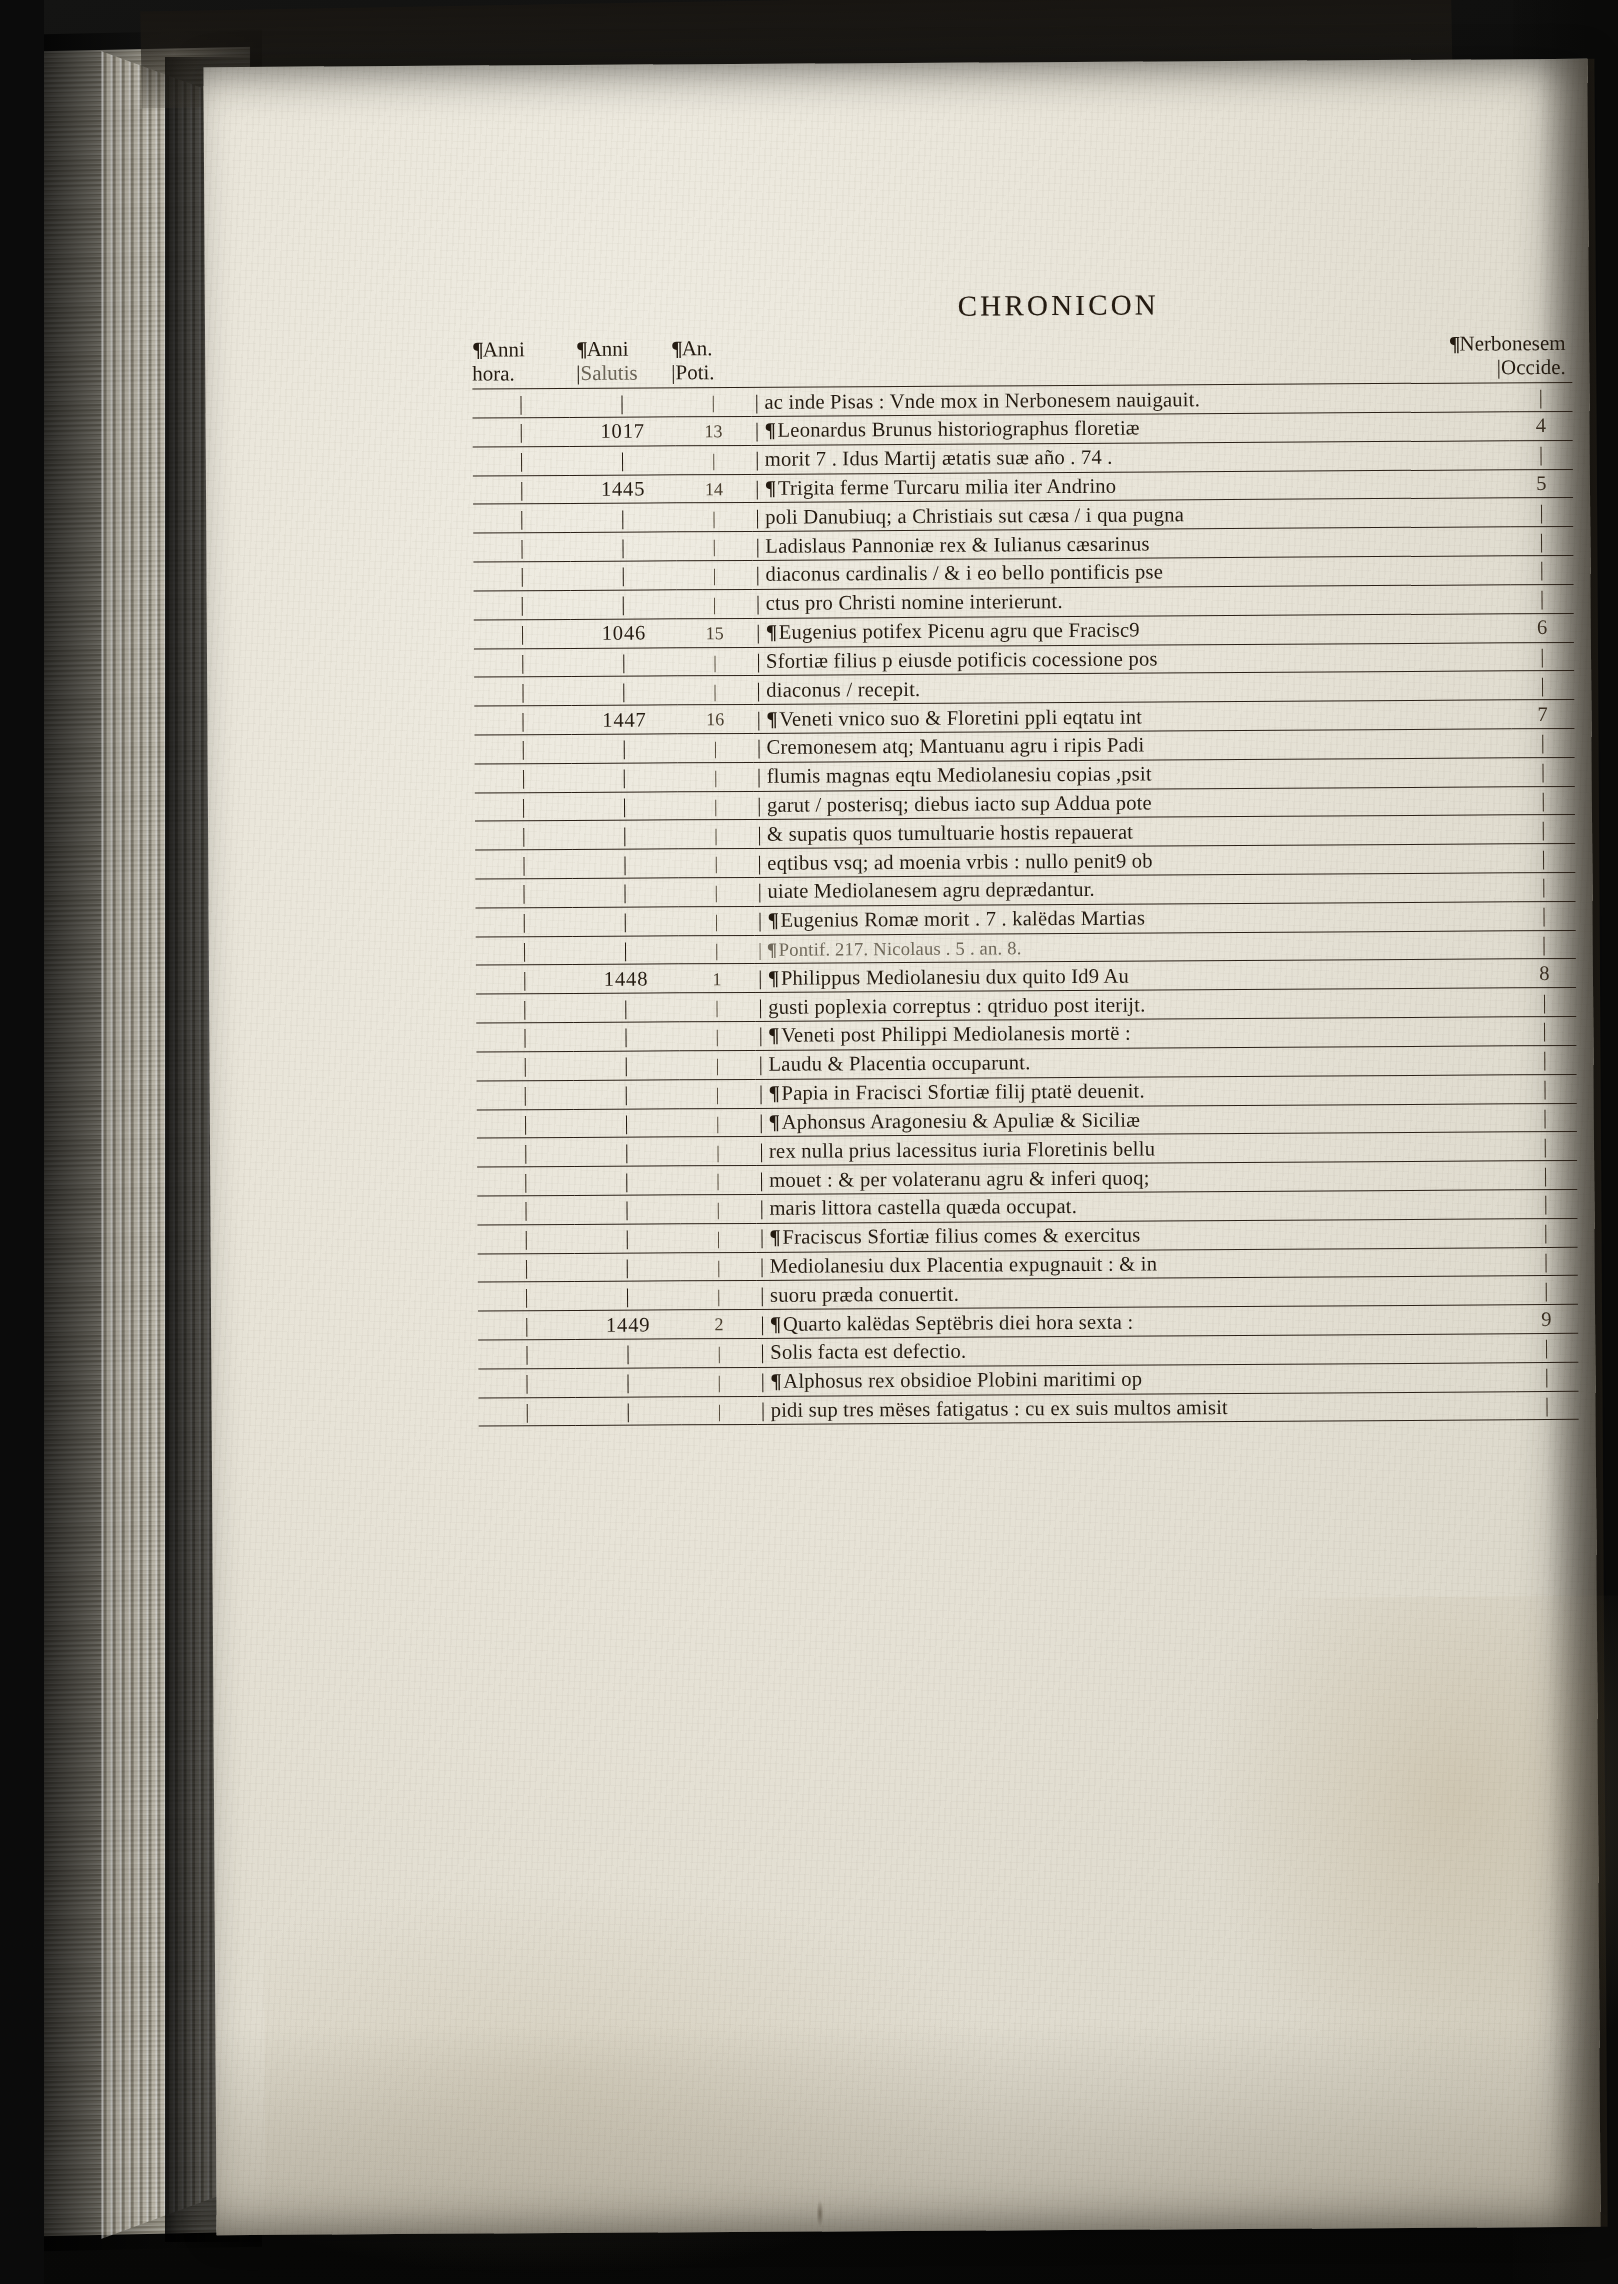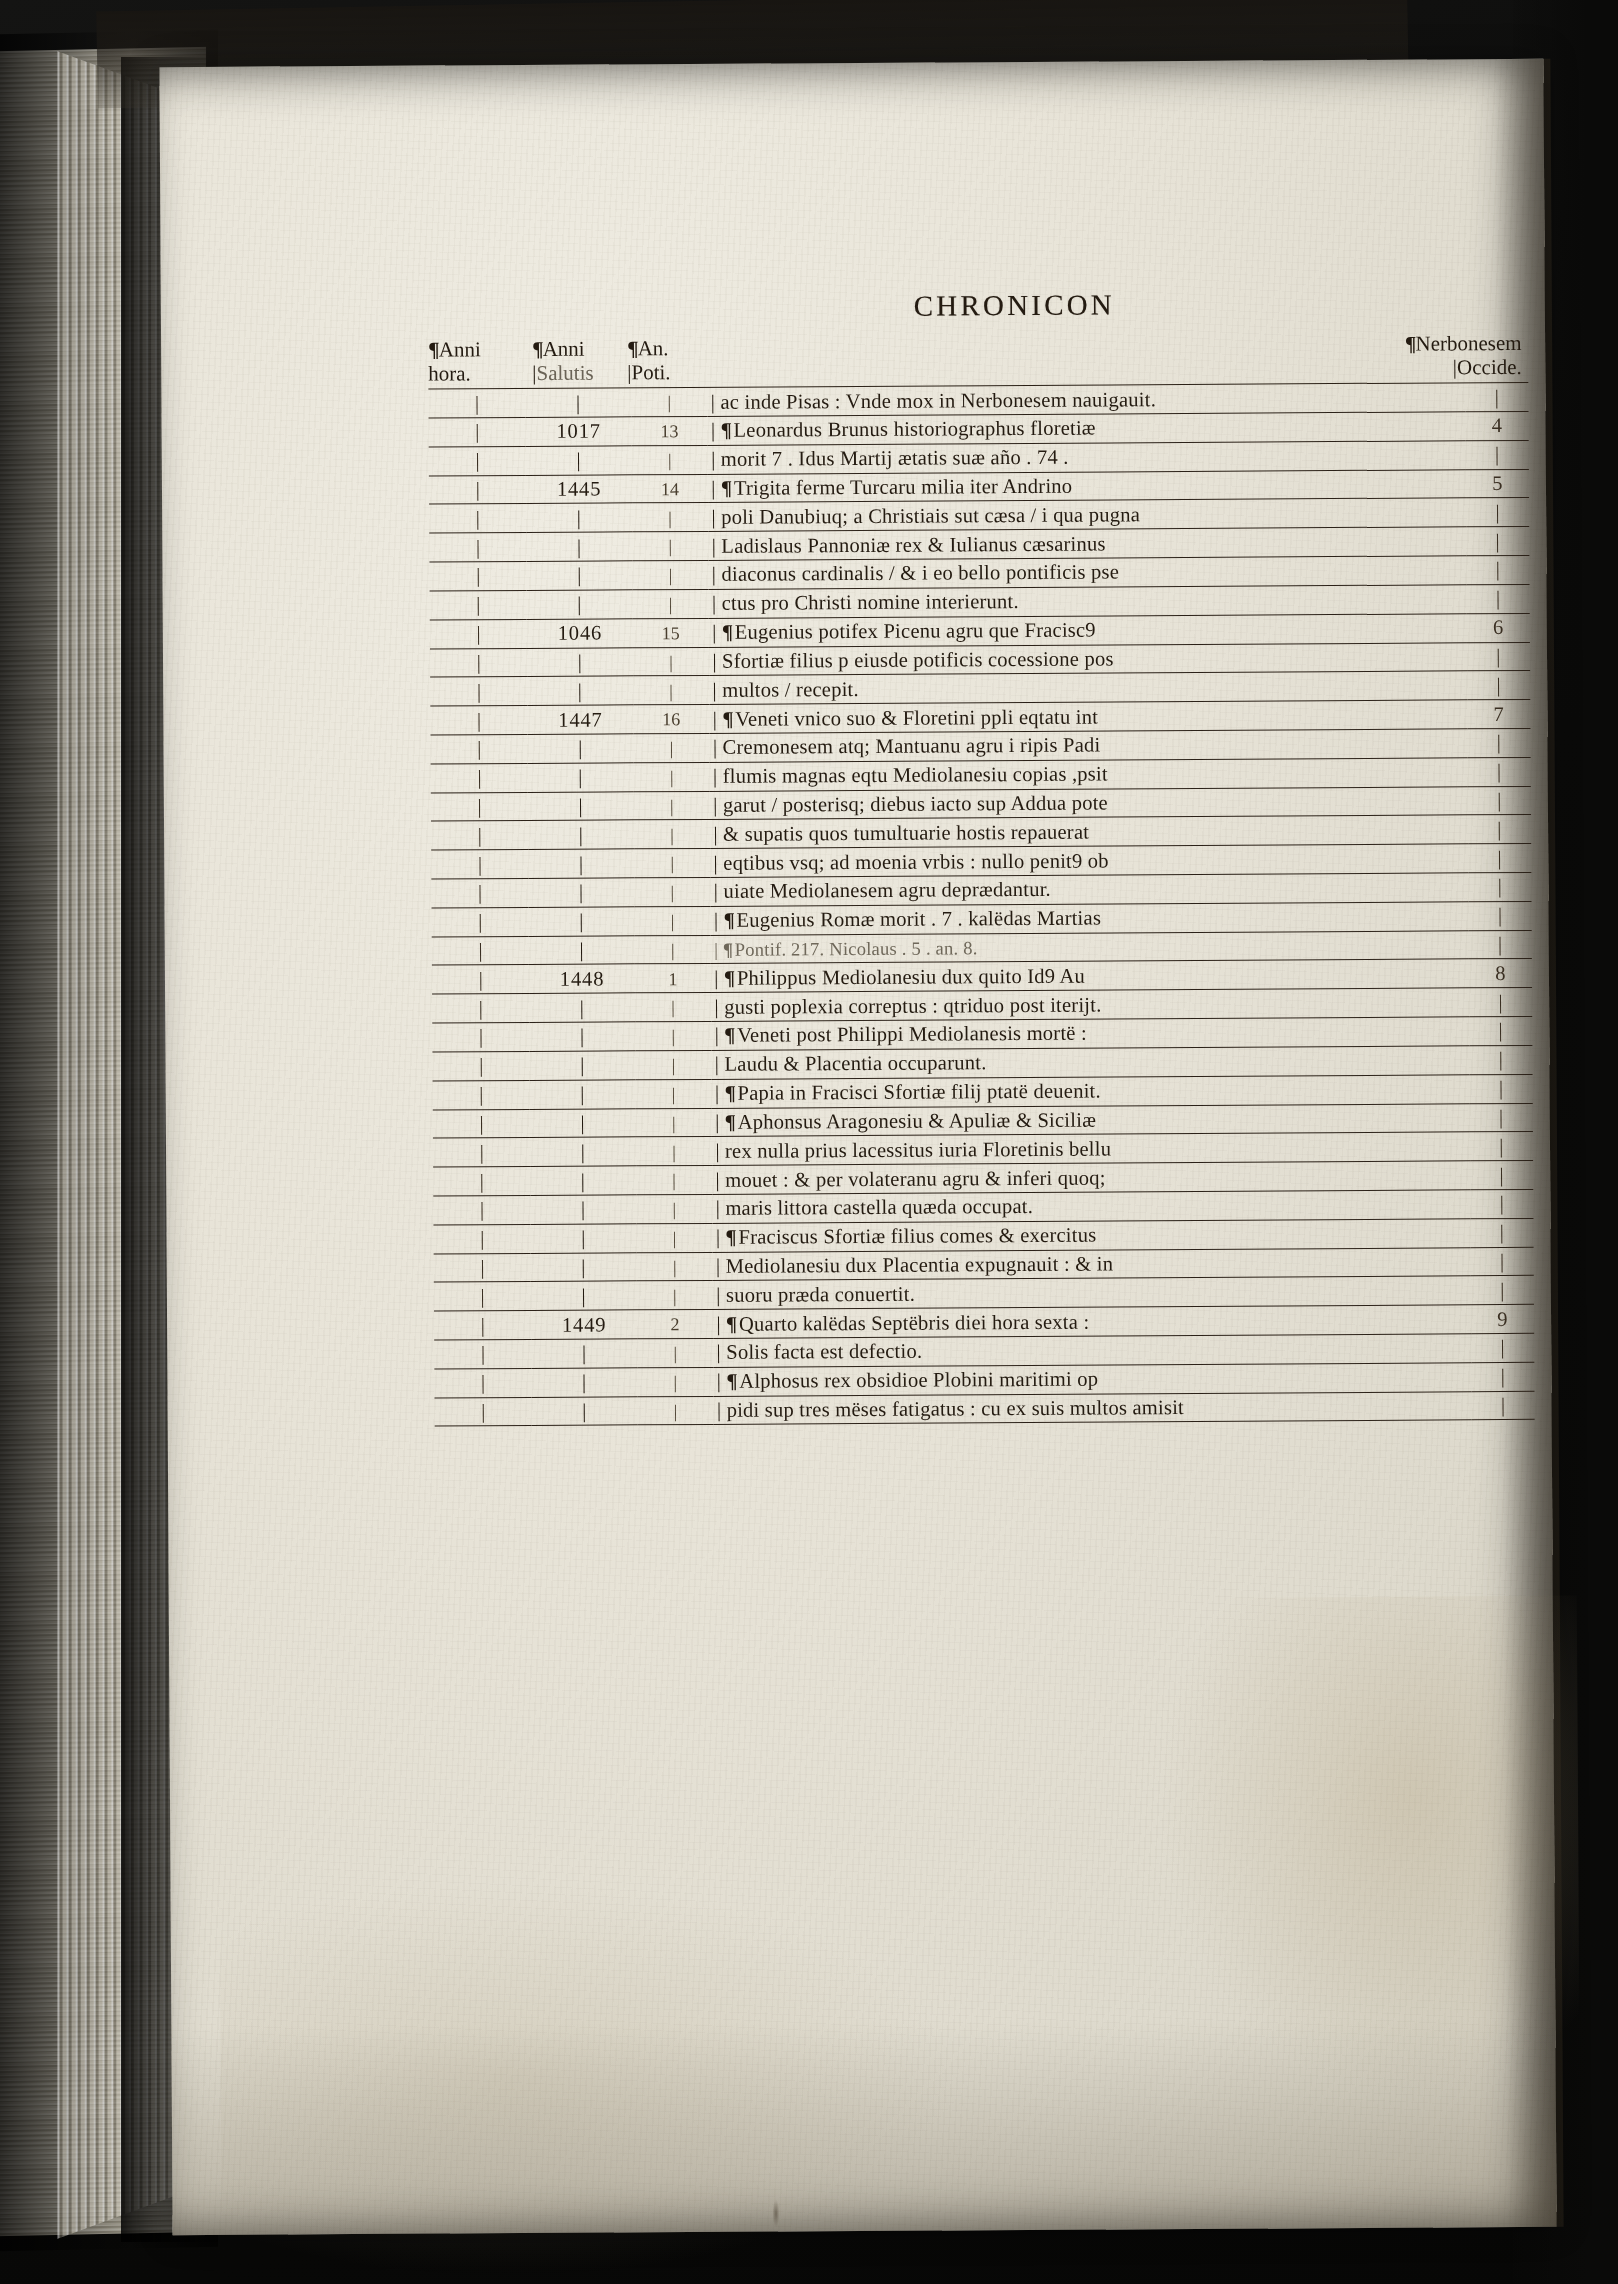--- a/index.html
+++ b/index.html
@@ -15,20 +15,21 @@
     font-family: "Liberation Serif", serif;
   }
 
   
   .photo {
     position: absolute;
     inset: 0;
     background:
       radial-gradient(ellipse at 52% 46%, rgba(255,255,255,0.05), rgba(0,0,0,0) 62%),
       linear-gradient(180deg, #1c1b19 0%, #121211 8%, #0d0d0c 100%);
+    margin-left: 44px;
   }
 
   
   .desk {
     position: absolute;
     left: 0; top: 0; right: 0; bottom: 0;
     background: linear-gradient(160deg,#141413 0%, #0a0a09 45%, #070706 100%);
   }
 
   
@@ -365,21 +366,21 @@
               <td class="c-mundi" style="color: rgb(58, 47, 34);">|</td>
               <td class="c-salutis">|</td>
               <td class="c-poti">|</td>
               <td class="c-text"><span>| </span><span>Sfortiæ filius p eiusde potificis cocessione pos</span></td>
               <td class="c-imp">|</td>
             </tr>
             <tr>
               <td class="c-mundi" style="color: rgb(58, 47, 34);">|</td>
               <td class="c-salutis">|</td>
               <td class="c-poti">|</td>
-              <td class="c-text"><span>| </span><span>multos / recepit.</span></td>
+              <td class="c-text"><span>| </span><span>diaconus / recepit.</span></td>
               <td class="c-imp">|</td>
             </tr>
             <tr>
               <td class="c-mundi" style="color: rgb(58, 47, 34);">|</td>
               <td class="c-salutis">1447</td>
               <td class="c-poti digit-pale">16</td>
               <td class="c-text"><span>| </span><span class="pilcrow">¶</span><span>Veneti vnico suo &amp; Floretini ppli eqtatu int</span></td>
               <td class="c-imp digit-pale">7</td>
             </tr>
             <tr>

